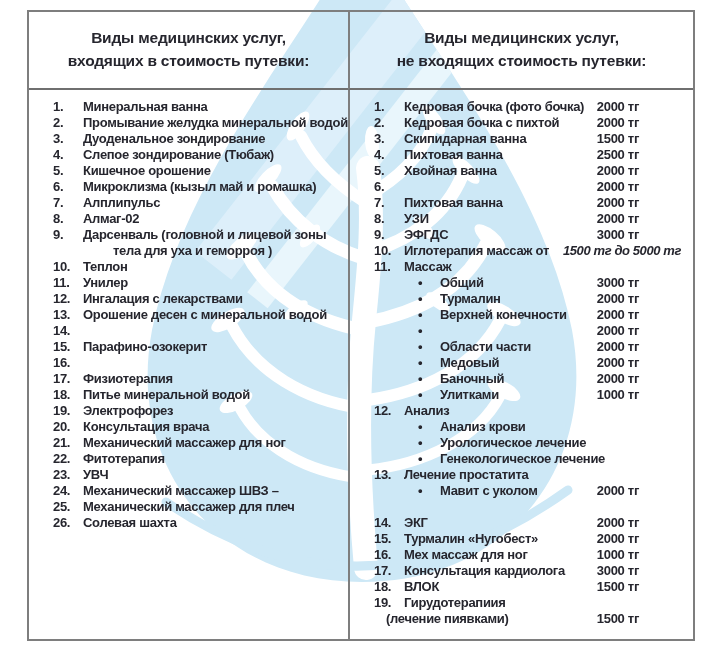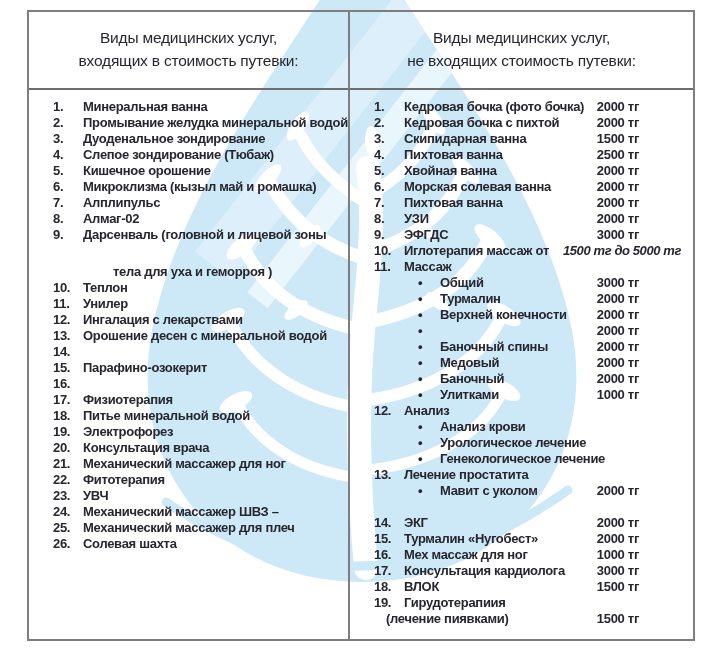--- a/index.html
+++ b/index.html
@@ -12,37 +12,37 @@
   .watermark{position:absolute;left:0;top:0;z-index:0;pointer-events:none;}
   .sheet{
     position:absolute;left:27px;top:10px;width:668px;height:631px;
     box-sizing:border-box;border:2px solid #7e7e7e;
     display:grid;grid-template-columns:319px 1fr;grid-template-rows:78px 1fr;
     z-index:1;background:transparent;
   }
   .hdr{
     box-sizing:border-box;border-bottom:2px solid #6f6f6f;
     text-align:center;padding-top:14px;
-    font-weight:400;font-size:15.5px;line-height:23px;letter-spacing:-0.2px;
+    font-weight:700;font-size:15.5px;line-height:23px;letter-spacing:-0.2px;
   }
   .hdr.right, .col.right{border-left:2px solid #7e7e7e;}
   .col{box-sizing:border-box;padding:9px 4px 0 24px;}
   .col.right{padding:9px 12px 0 24px;}
   .row{
     display:flex;align-items:baseline;
     font-weight:700;font-size:13px;line-height:16px;min-height:16px;
     letter-spacing:-0.3px;white-space:nowrap;
   }
   .row .num{flex:0 0 30px;}
   .row .dot{flex:0 0 36px;padding-left:14px;box-sizing:border-box;}
   .row .label{flex:0 1 auto;}
   .row .price{margin-left:auto;padding-right:42px;}
   .row.wide .price{padding-right:0;letter-spacing:-0.4px;font-style:italic;}
   .row.spacer{min-height:16px;}
-  .row.cont .label{margin-left:30px;margin-top:21px;}
+  .row.cont .label{margin-left:30px;}
   .row.cont-outdent .label{margin-left:12px;}
 </style>
 </head>
 <body>
 
 <svg class="watermark" width="724" height="661" viewBox="0 0 724 661">
   <defs>
     <clipPath id="dropclip">
       <path d="M362 -70 C 302 40 182 180 152 330 C 126 468 218 582 362 582 C 506 582 598 468 572 330 C 542 180 422 40 362 -70 Z"></path>
     </clipPath>
@@ -224,21 +224,20 @@
         <span class="label">Пихтовая ванна</span>
         <span class="price">2500 тг</span>
       </div>
       <div class="row item">
         <span class="num">5.</span>
         <span class="label">Хвойная ванна</span>
         <span class="price">2000 тг</span>
       </div>
       <div class="row item">
         <span class="num">6.</span>
-        <span class="label">Морская солевая ванна</span>
         <span class="price">2000 тг</span>
       </div>
       <div class="row item">
         <span class="num">7.</span>
         <span class="label">Пихтовая ванна</span>
         <span class="price">2000 тг</span>
       </div>
       <div class="row item">
         <span class="num">8.</span>
         <span class="label">УЗИ</span>
@@ -277,21 +276,21 @@
         <span class="price">2000 тг</span>
       </div>
       <div class="row bullet">
         <span class="num"></span>
         <span class="dot">•</span>
         <span class="price">2000 тг</span>
       </div>
       <div class="row bullet">
         <span class="num"></span>
         <span class="dot">•</span>
-        <span class="label">Баночный спины</span>
+        <span class="label">Области части</span>
         <span class="price">2000 тг</span>
       </div>
       <div class="row bullet">
         <span class="num"></span>
         <span class="dot">•</span>
         <span class="label">Медовый</span>
         <span class="price">2000 тг</span>
       </div>
       <div class="row bullet">
         <span class="num"></span>

